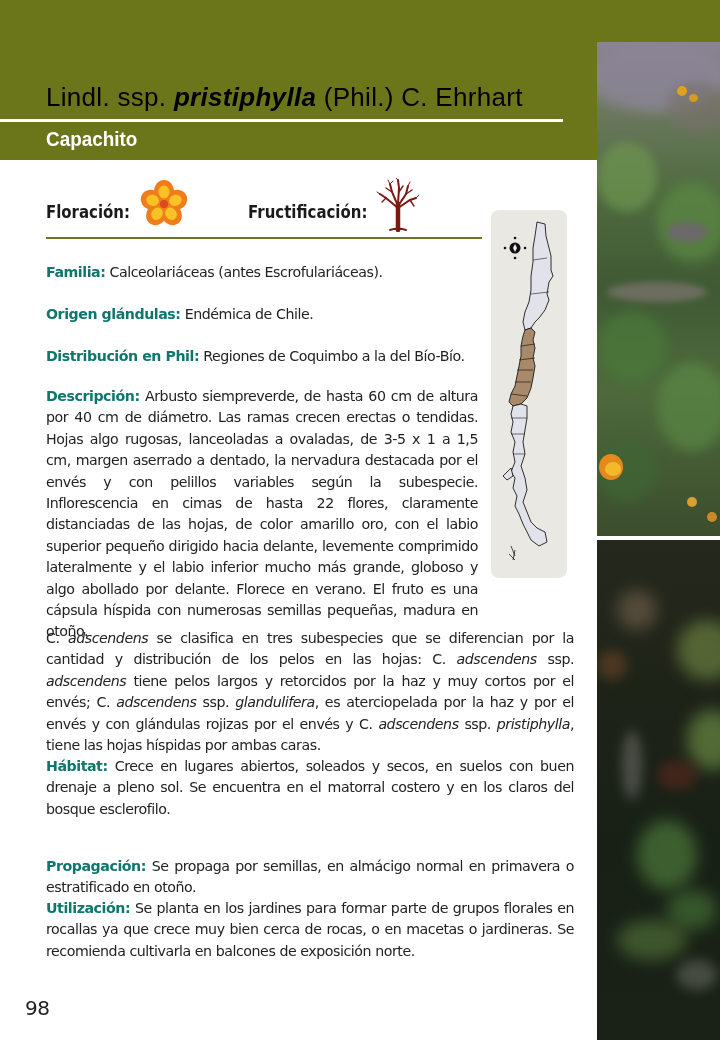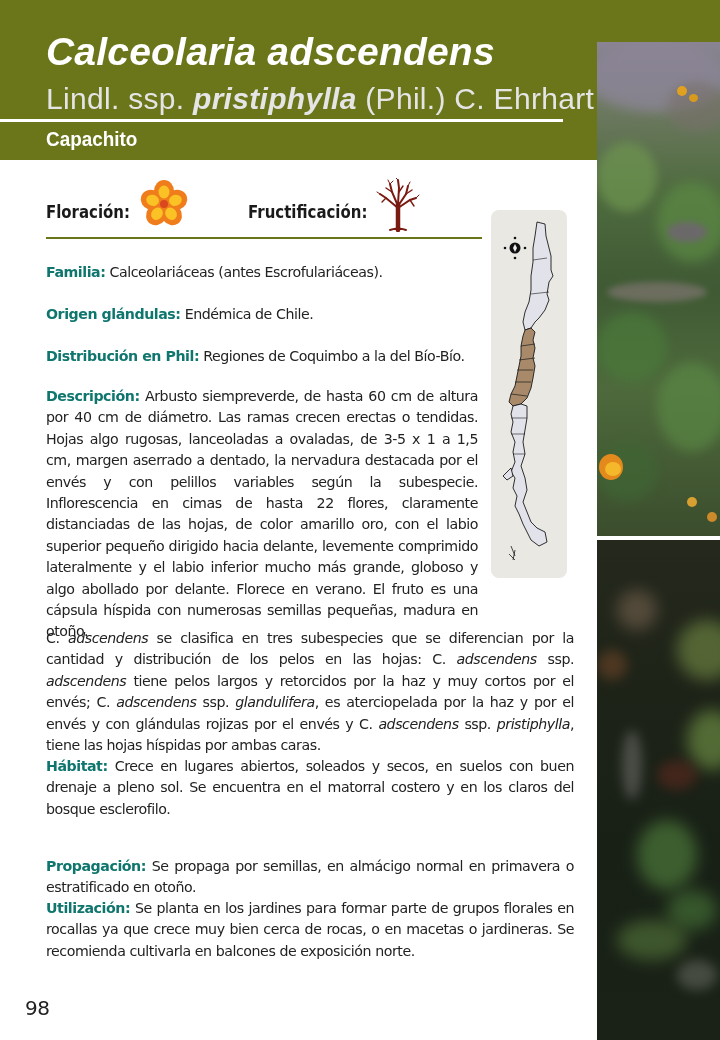--- a/index.html
+++ b/index.html
@@ -13,21 +13,21 @@
   .header-top-band {
     position: absolute; left: 597px; top: 0; width: 123px; height: 42px; background: #6b7519;
   }
   .title {
     position: absolute; left: 46px; top: 30px;
     font-family: "Liberation Sans", sans-serif; font-weight: bold; font-style: italic;
     font-size: 39px; color: #ffffff; letter-spacing: 0.2px; white-space: nowrap;
   }
   .authority {
     position: absolute; left: 46px; top: 82px;
-    font-family: "Liberation Sans", sans-serif; font-size: 30px; color: #e5e5e5;
+    font-family: "Liberation Sans", sans-serif; font-size: 26px; color: #000000;
     letter-spacing: 0.3px; white-space: nowrap; font-weight: normal;
   }
   .authority .ssp-name { font-weight: bold; font-style: italic; }
   .header-rule {
     position: absolute; left: 0; top: 119px; width: 563px; height: 3px; background: #ffffff;
   }
   .common-name {
     position: absolute; left: 46px; top: 127px;
     font-family: "Liberation Sans", sans-serif; font-weight: bold; font-size: 21px; color: #ffffff;
     white-space: nowrap; transform: scaleX(0.9); transform-origin: left center;
@@ -74,21 +74,20 @@
   .photo-bottom {
     position: absolute; left: 597px; top: 540px; width: 123px; height: 500px; overflow: hidden;
     background: linear-gradient(180deg, #25291d 0%, #1e2318 30%, #182016 60%, #1a2217 100%);
   }
   .blob { position: absolute; border-radius: 50%; }
 </style>
 </head>
 <body>
 
 <div class="header">
-  <div class="title">Calceolaria adscendens</div>
   <div class="authority"><span>Lindl. ssp. </span><span class="ssp-name">pristiphylla</span><span> (Phil.) C. Ehrhart</span></div>
   <div class="header-rule"></div>
   <div class="common-name">Capachito</div>
 </div>
 <div class="header-top-band"></div>
 
 <div class="photo-top">
   <div class="blob" style="left:-10px;top:0;width:140px;height:70px;background:#8c8598;opacity:.8;filter:blur(6px)"></div>
   <div class="blob" style="left:70px;top:40px;width:60px;height:50px;background:#77706a;opacity:.6;filter:blur(5px)"></div>
   <div class="blob" style="left:80px;top:44px;width:10px;height:10px;background:#e0a020"></div>

